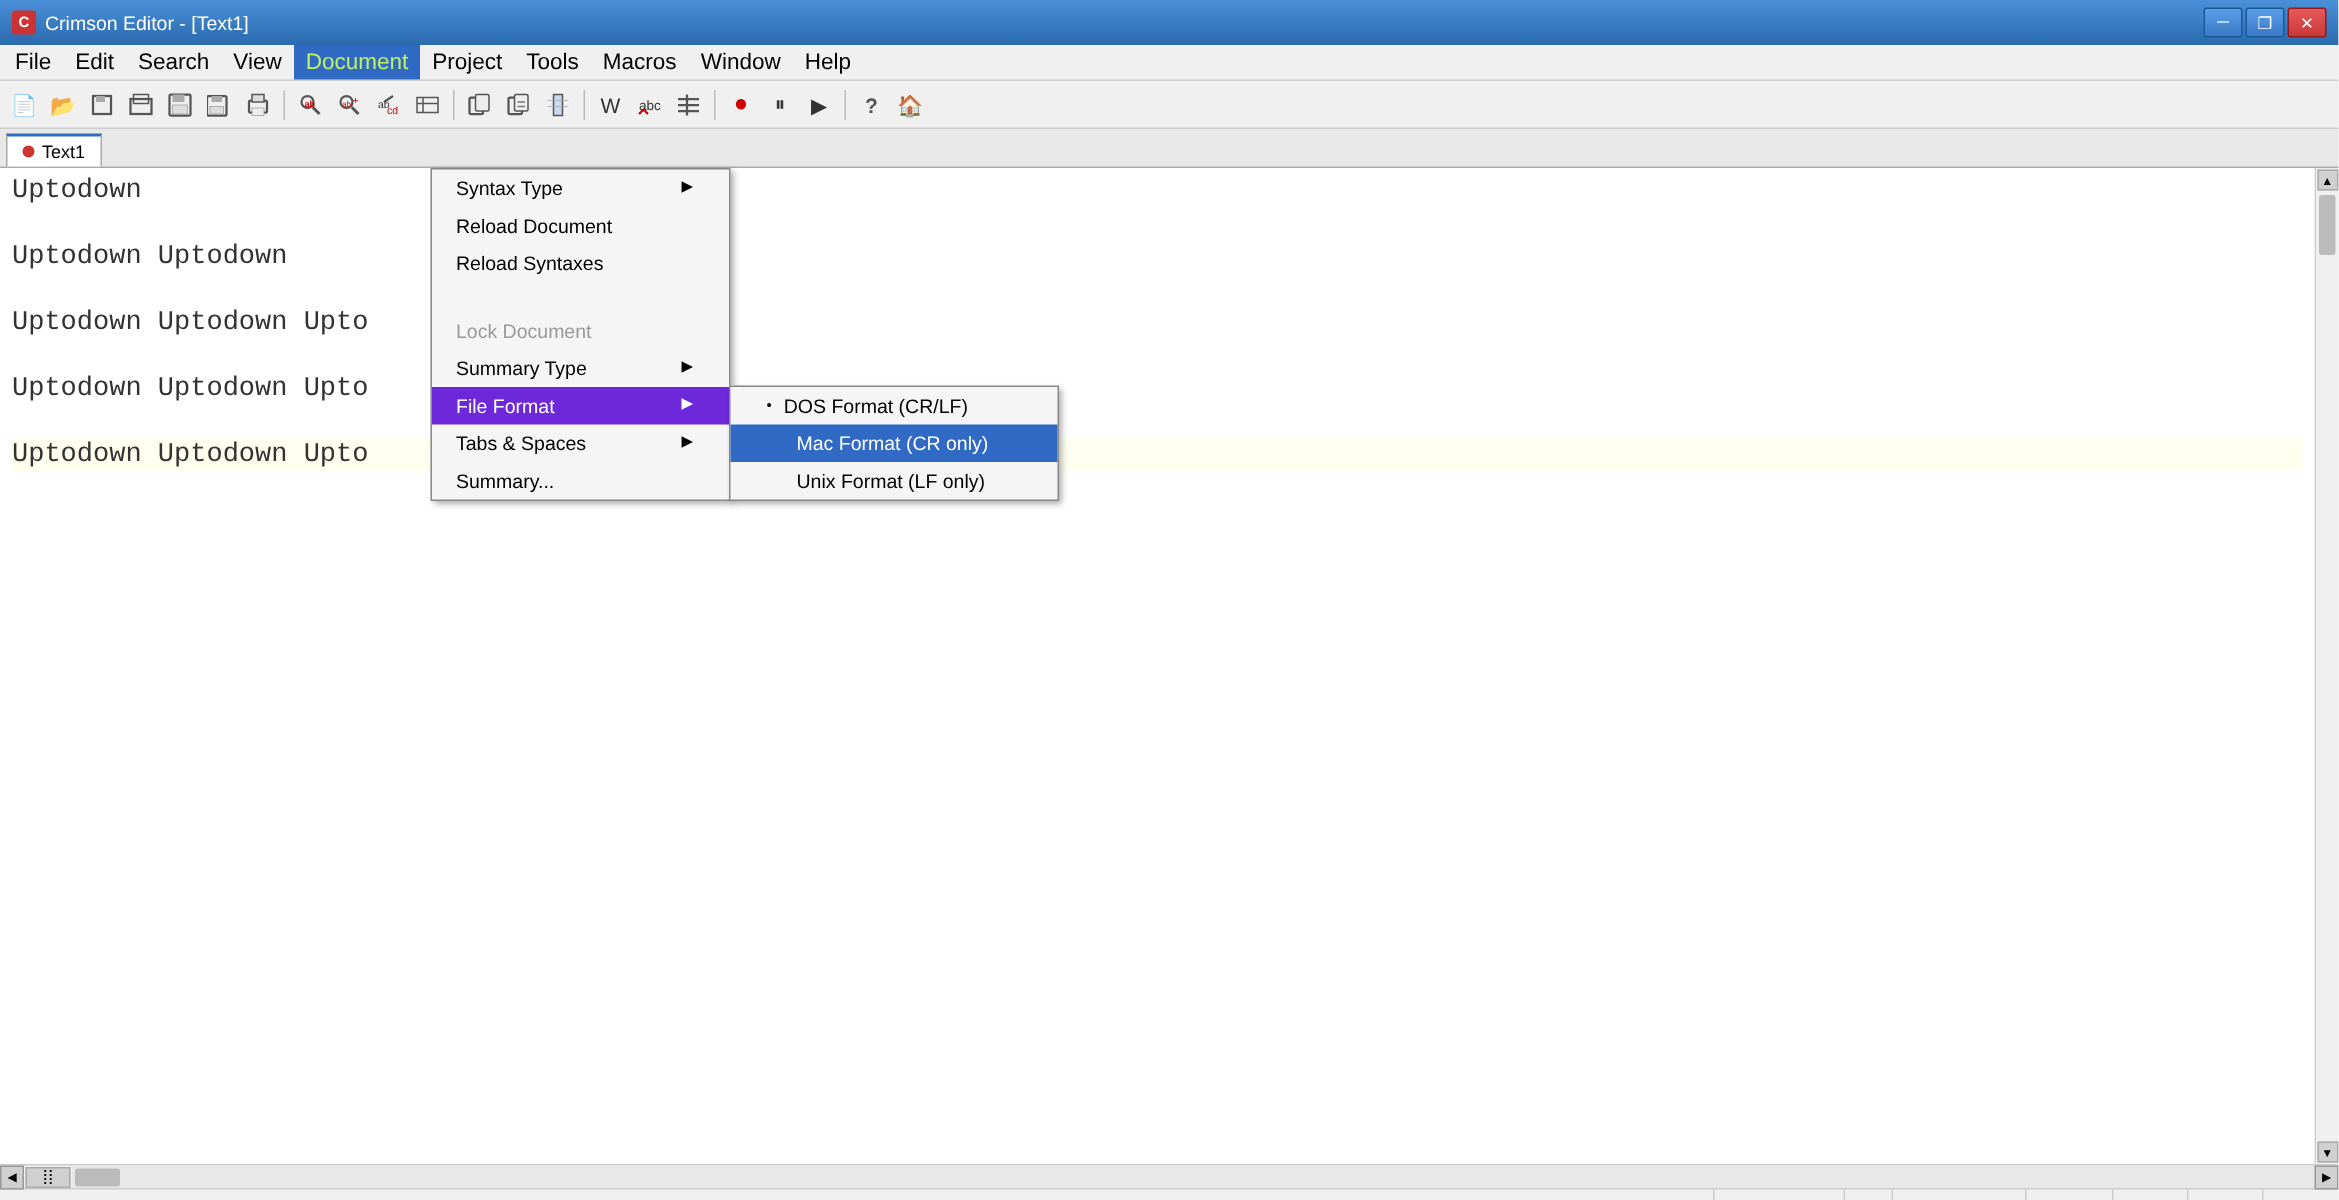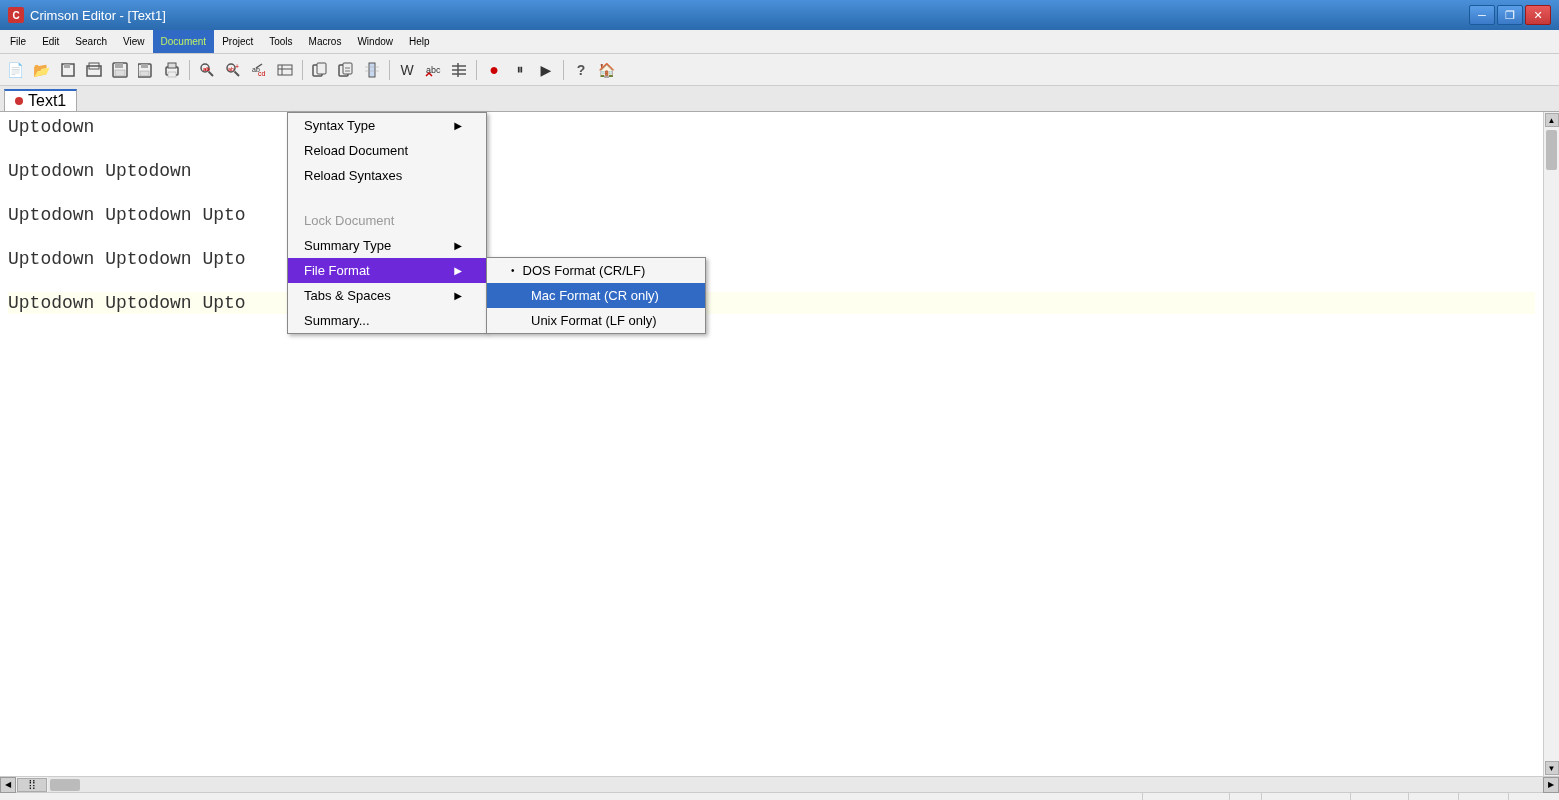--- a/index.html
+++ b/index.html
@@ -71,21 +71,21 @@
       align-items: center;
       padding: 0 2px;
       border-bottom: 1px solid #cccccc;
     }
     .menu-item {
       padding: 2px 8px;
       cursor: pointer;
       height: 100%;
       display: flex;
       align-items: center;
-      font-size: 10px;
+      font-size: 15px;
       color: #000;
     }
     .menu-item.active { background: #316ac5; color: #bef264; }
 
     
     .toolbar {
       background: #f0f0f0;
       height: 32px;
       display: flex;
       align-items: center;
@@ -125,21 +125,21 @@
     .tab {
       height: 22px;
       padding: 0 10px;
       background: #d0d0d0;
       border: 1px solid #aaaaaa;
       border-bottom: none;
       display: flex;
       align-items: center;
       gap: 5px;
       cursor: pointer;
-      font-size: 16px;
+      font-size: 12px;
     }
     .tab.active {
       background: white;
       border-top: 2px solid #316ac5;
     }
     .tab-dot {
       width: 8px;
       height: 8px;
       background: #cc3333;
       border-radius: 50%;
@@ -211,21 +211,21 @@
       background: #f5f5f5;
       border: 1px solid #888;
       box-shadow: 2px 2px 4px rgba(0,0,0,0.3);
       min-width: 200px;
       z-index: 100;
     }
     .dropdown-item {
       padding: 5px 24px 5px 16px;
       cursor: pointer;
       display: flex;
-      align-items: center;
+      align-items: flex-start;
       justify-content: space-between;
       color: #000;
       font-size: 13px;
       position: relative;
       gap: 28px;
     }
     .dropdown-item.active { background: #6d28d9; color: white; }
     .dropdown-item.disabled { color: #999; cursor: default; margin-top: 20px; }
     .submenu-arrow {
       font-size: 10px;

